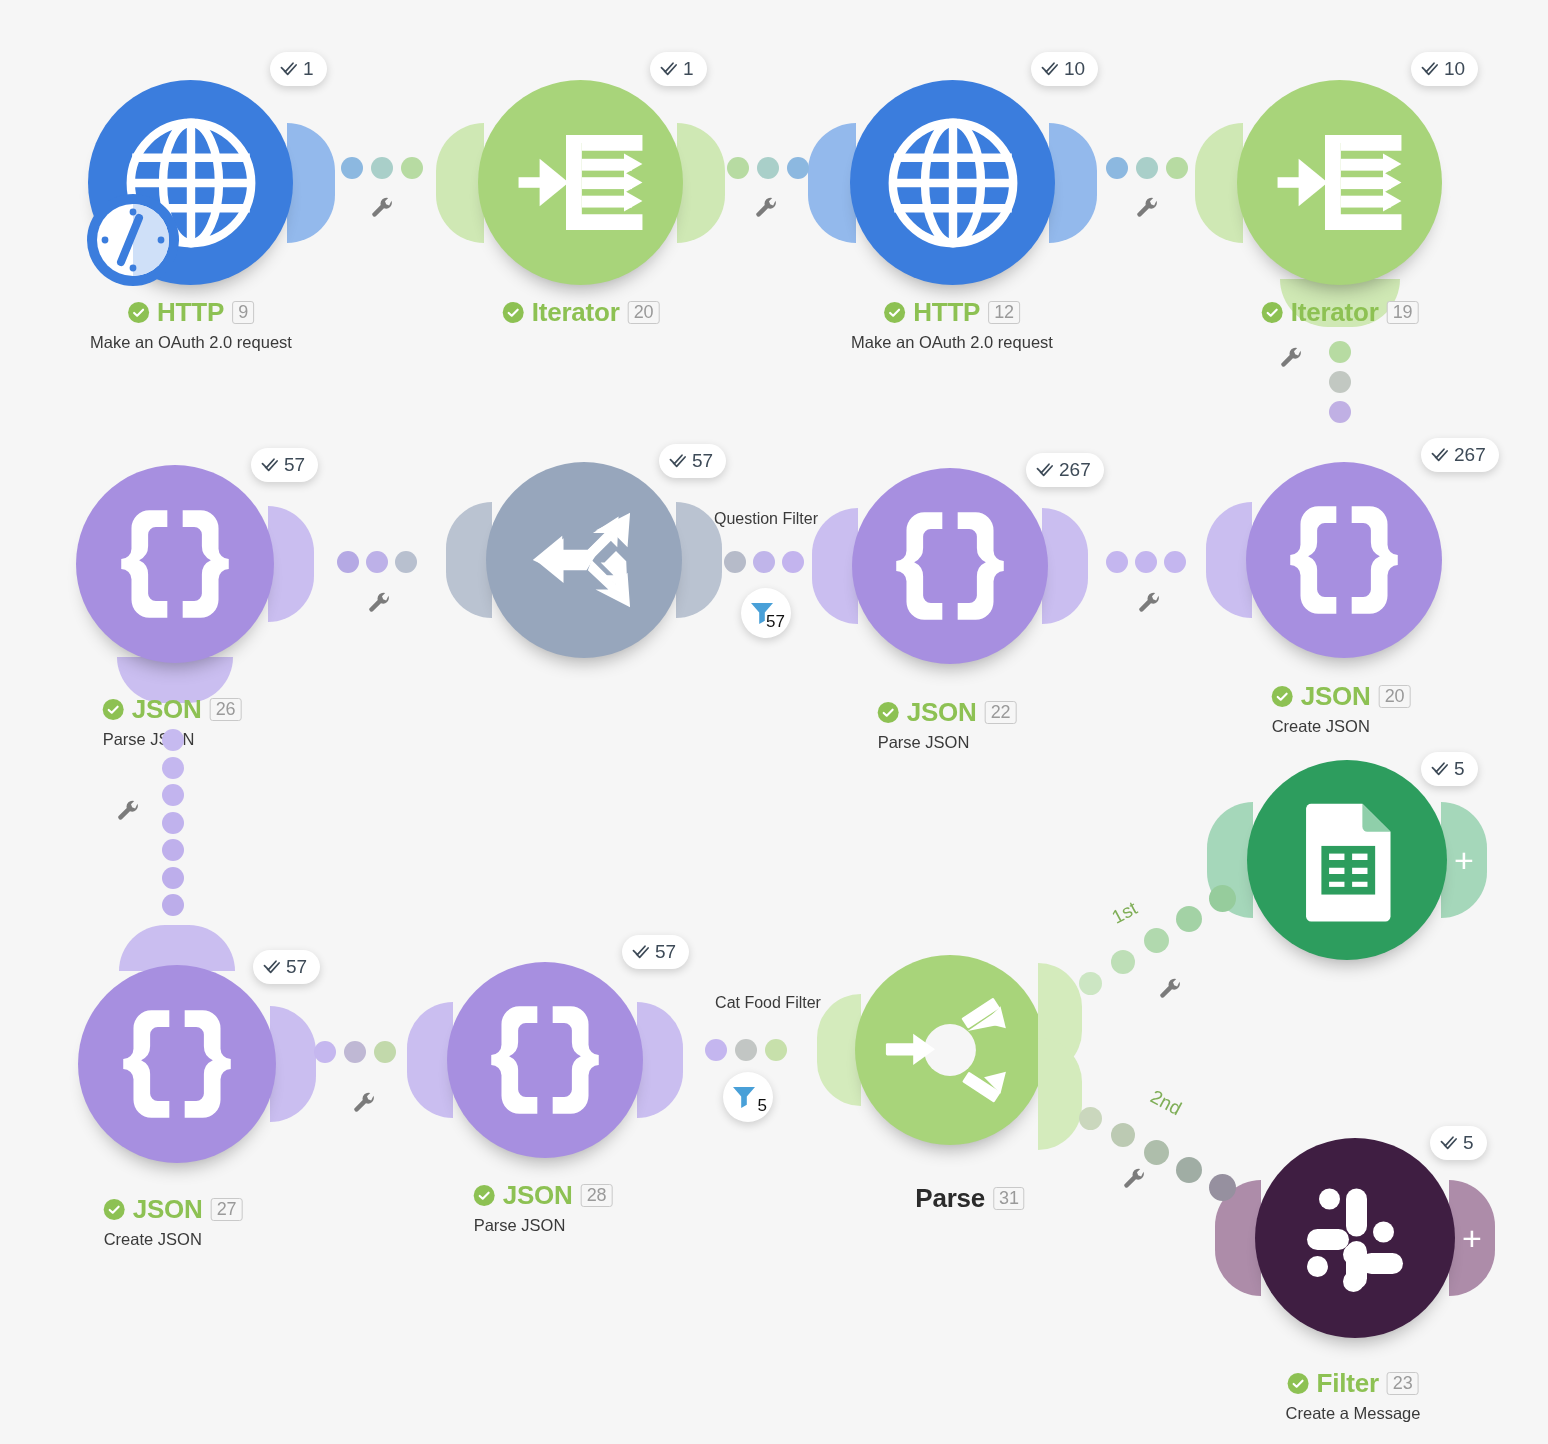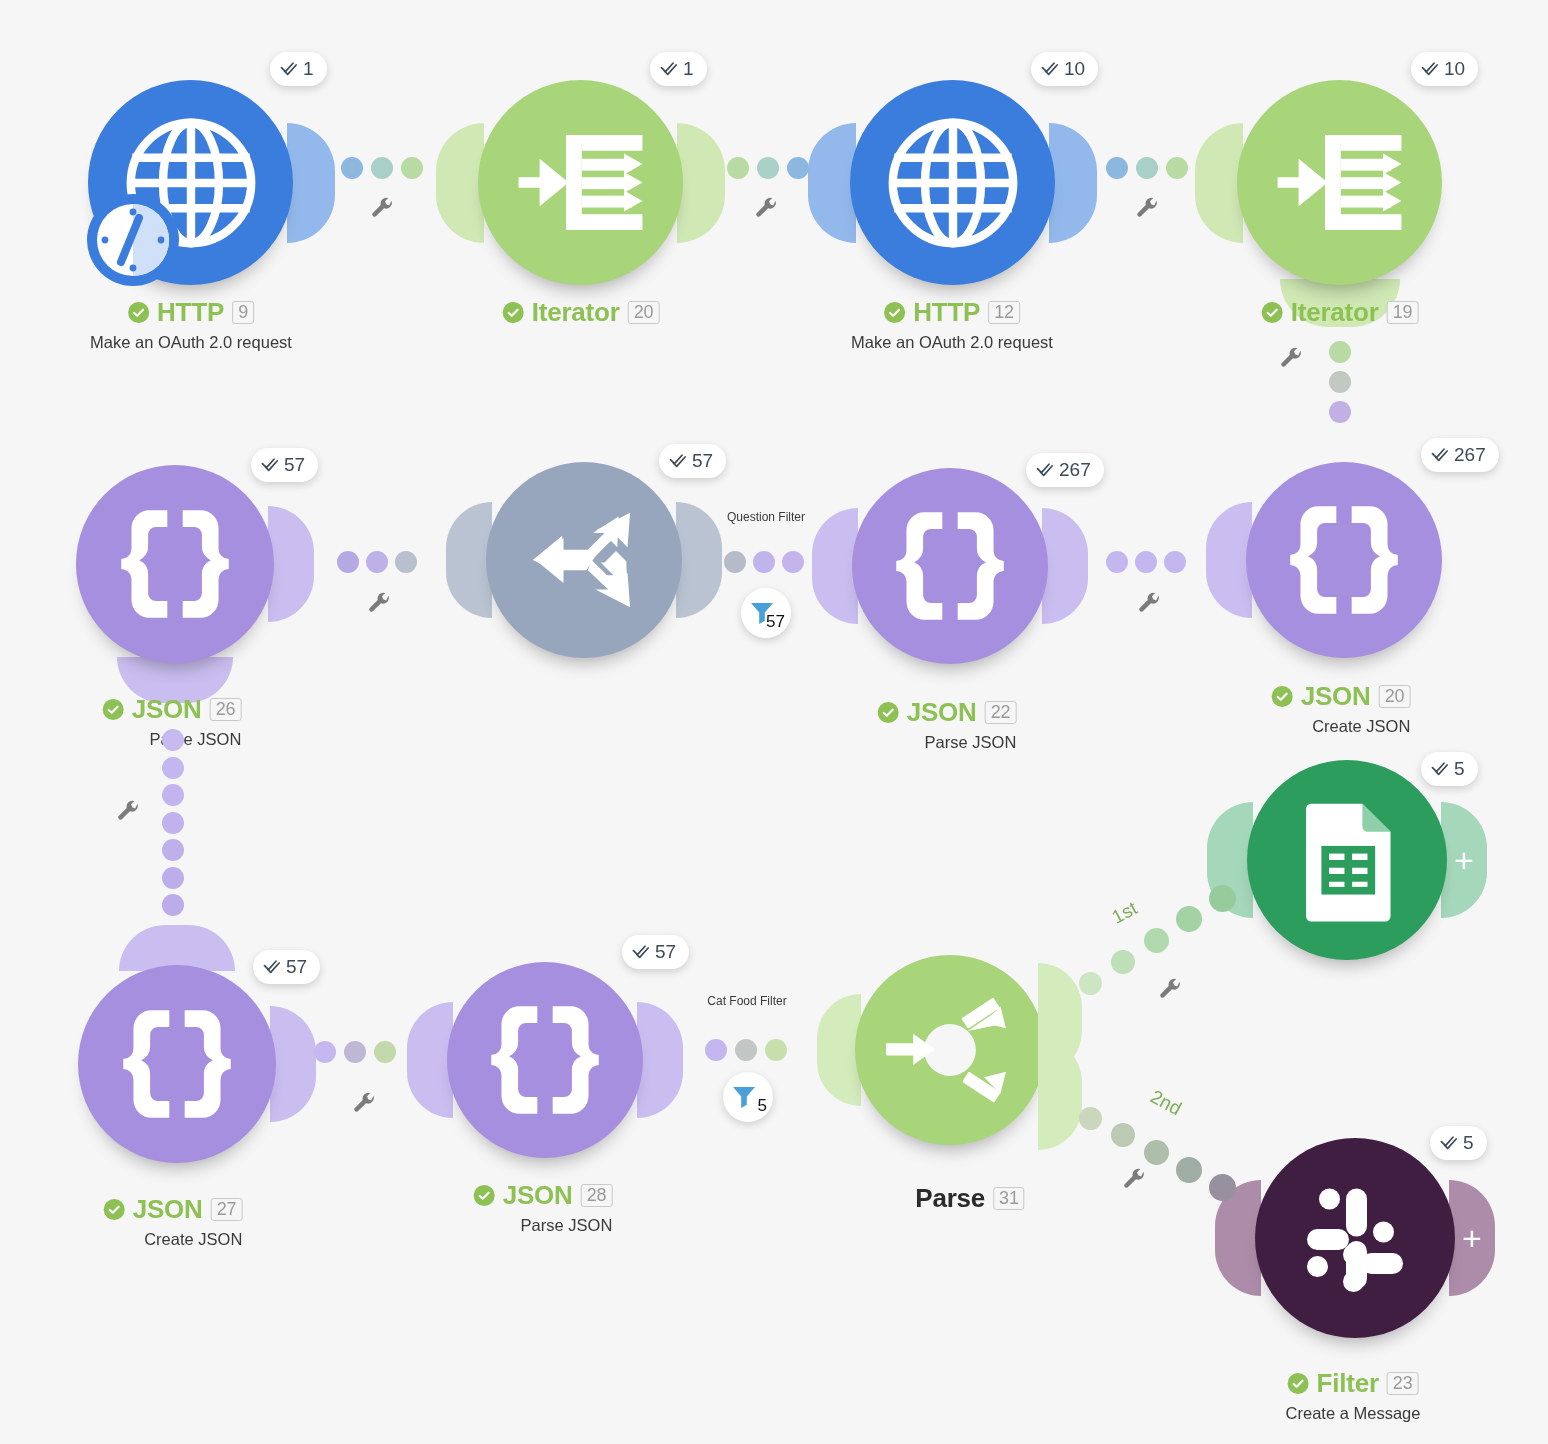--- a/index.html
+++ b/index.html
@@ -24,21 +24,21 @@
   
   .nub{position:absolute;}
   .nub-r{border-radius:0 999px 999px 0;}
   .nub-l{border-radius:999px 0 0 999px;}
   .nub-b{border-radius:0 0 999px 999px;}
   .nub-t{border-radius:999px 999px 0 0;}
   .nub.plus{display:flex;align-items:center;justify-content:center;color:#fff;font-size:34px;line-height:0;font-weight:300;}
 
   
   .label{
-    position:absolute;text-align:right;white-space:nowrap;
+    position:absolute;text-align:left;white-space:nowrap;
     transform:translateX(-50%);
   }
   .label .title-row{
     display:flex;align-items:center;justify-content:center;gap:8px;
     font-size:26px;font-weight:bold;color:#8dc153;letter-spacing:-0.2px;
   }
   .label.dark .title-row{color:#2b2b2b;}
   .check{
     width:21px;height:21px;border-radius:50%;background:#8dc153;
     display:inline-flex;align-items:center;justify-content:center;flex:0 0 auto;
@@ -66,21 +66,21 @@
     position:absolute;background:#fff;border-radius:50%;
     width:50px;height:50px;box-shadow:0 3px 9px rgba(0,0,0,.16);
     display:flex;align-items:center;justify-content:center;
   }
   .filtbadge .fwrap{position:relative;width:34px;height:30px;}
   .filtbadge svg{position:absolute;left:0;top:2px;}
   .filtbadge .fnum{
     position:absolute;right:-2px;bottom:-4px;font-size:17px;color:#111;
   }
   .filtname{
-    position:absolute;font-size:12px;color:#3a3a3a;white-space:nowrap;
+    position:absolute;font-size:16px;color:#3a3a3a;white-space:nowrap;
     transform:translateX(-50%);
   }
 
   
   .routelabel{
     position:absolute;font-size:19px;color:#7fae57;white-space:nowrap;
   }
 
   
   .wrench{position:absolute;}
@@ -597,21 +597,21 @@
     <div class="dot" style="left:374px;top:1041px;width:22px;height:22px;background:#c2d9ab;"></div>
     <div class="wrench" style="left:352px;top:1092px;">
       <svg width="25" height="25" viewBox="0 0 24 24" aria-hidden="true">
     <path d="M20.6 3.6a5.6 5.6 0 0 1-7.2 7.2l-7.3 7.3a2.2 2.2 0 1 1-3.1-3.1l7.3-7.3A5.6 5.6
       0 0 1 17.5 1l-3.1 3.1 1.1 2.9 2.9 1.1z" fill="#7b7b7b"></path>
       </svg>
     </div>
     <div class="dot" style="left:705px;top:1039px;width:22px;height:22px;background:#c4b6ef;"></div>
     <div class="dot" style="left:735px;top:1039px;width:22px;height:22px;background:#c2c6c4;"></div>
     <div class="dot" style="left:765px;top:1039px;width:22px;height:22px;background:#c7e0ab;"></div>
-    <div class="filtname" style="left:747px;top:994px;text-align:center;">Cat Food Filter</div>
+    <div class="filtname" style="left:768px;top:994px;text-align:center;">Cat Food Filter</div>
     <div class="filtbadge" style="left:723px;top:1072px;">
       <div class="fwrap">
         <svg width="26" height="24" viewBox="0 0 26 24" aria-hidden="true">
     <path d="M2 3 h22 l-8.2 9.4 v8.4 l-5.6 3.2 v-11.6 z" fill="#49a0d8"></path>
         </svg>
         <span class="fnum">5</span>
       </div>
     </div>
     <div class="nub nub-r" style="position:absolute;left:1038px;top:963px;width:44px;height:112px;background:#d4ebbc;"></div>
     <div class="nub nub-r" style="position:absolute;left:1038px;top:1038px;width:44px;height:112px;background:#d4ebbc;"></div>

